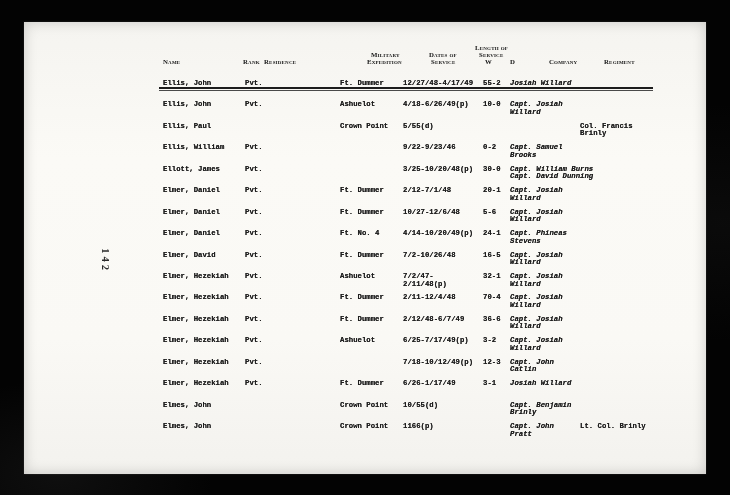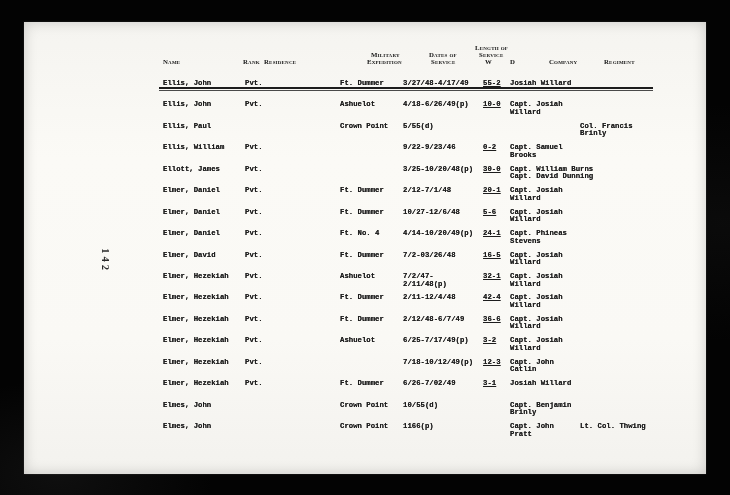--- a/index.html
+++ b/index.html
@@ -33,22 +33,22 @@
   .h-d{left:347px;top:14px}
   .h-company{left:386px;top:14px}
   .h-regiment{left:441px;top:14px}
   .rule-a{position:absolute;left:135px;top:65px;width:494px;height:1.6px;background:#1c1c1c;}
   .rule-b{position:absolute;left:135px;top:68px;width:494px;height:.8px;background:#4a4a4a;}
   .rows{position:absolute;left:0;top:58px;width:485px;}
   .row{display:grid;grid-template-columns:82px 20px 75px 63px 77px 28px 72px 68px;
     height:21.45px;align-items:start;}
   .cell{font-size:7.3px;font-weight:700;line-height:7.6px;white-space:pre-line;
     overflow:visible;text-shadow:0 0 .35px rgba(10,10,10,.75);}
-  .cell.wd{padding-left:3px;text-decoration:underline;}
-  .cell.company{padding-left:2px;white-space:pre;}
+  .cell.wd{padding-left:3px;}
+  .cell.company{padding-left:2px;white-space:pre;font-style:italic;}
   .cell.regiment{white-space:pre-line;}
 </style>
 </head>
 <body>
 
 <div class="frame">
   <div class="page">
     <div class="sheet">
 
       <div class="pagenum">142</div>
@@ -68,21 +68,21 @@
           <span class="h-d">D</span>
           <span class="h-company">Company</span>
           <span class="h-regiment">Regiment</span>
         </div>
         <div class="rows">
   <div class="row">
     <span class="cell name">Ellis, John</span>
     <span class="cell rank">Pvt.</span>
     <span class="cell residence"></span>
     <span class="cell expedition">Ft. Dummer</span>
-    <span class="cell dates">3/27/48-4/17/49</span>
+    <span class="cell dates">12/27/48-4/17/49</span>
     <span class="cell wd">55-2</span>
     <span class="cell company">Josiah Willard</span>
     <span class="cell regiment"></span>
   </div>
 
   <div class="row">
     <span class="cell name">Ellis, John</span>
     <span class="cell rank">Pvt.</span>
     <span class="cell residence"></span>
     <span class="cell expedition">Ashuelot</span>
@@ -163,21 +163,21 @@
     <span class="cell company">Capt. Phineas
 Stevens</span>
     <span class="cell regiment"></span>
   </div>
 
   <div class="row">
     <span class="cell name">Elmer, David</span>
     <span class="cell rank">Pvt.</span>
     <span class="cell residence"></span>
     <span class="cell expedition">Ft. Dummer</span>
-    <span class="cell dates">7/2-03/26/48</span>
+    <span class="cell dates">7/2-10/26/48</span>
     <span class="cell wd">16-5</span>
     <span class="cell company">Capt. Josiah
 Willard</span>
     <span class="cell regiment"></span>
   </div>
 
   <div class="row">
     <span class="cell name">Elmer, Hezekiah</span>
     <span class="cell rank">Pvt.</span>
     <span class="cell residence"></span>
@@ -189,21 +189,21 @@
 Willard</span>
     <span class="cell regiment"></span>
   </div>
 
   <div class="row">
     <span class="cell name">Elmer, Hezekiah</span>
     <span class="cell rank">Pvt.</span>
     <span class="cell residence"></span>
     <span class="cell expedition">Ft. Dummer</span>
     <span class="cell dates">2/11-12/4/48</span>
-    <span class="cell wd">42-4</span>
+    <span class="cell wd">70-4</span>
     <span class="cell company">Capt. Josiah
 Willard</span>
     <span class="cell regiment"></span>
   </div>
 
   <div class="row">
     <span class="cell name">Elmer, Hezekiah</span>
     <span class="cell rank">Pvt.</span>
     <span class="cell residence"></span>
     <span class="cell expedition">Ft. Dummer</span>
@@ -236,21 +236,21 @@
     <span class="cell company">Capt. John
 Catlin</span>
     <span class="cell regiment"></span>
   </div>
 
   <div class="row">
     <span class="cell name">Elmer, Hezekiah</span>
     <span class="cell rank">Pvt.</span>
     <span class="cell residence"></span>
     <span class="cell expedition">Ft. Dummer</span>
-    <span class="cell dates">6/26-7/02/49</span>
+    <span class="cell dates">6/26-1/17/49</span>
     <span class="cell wd">3-1</span>
     <span class="cell company">Josiah Willard</span>
     <span class="cell regiment"></span>
   </div>
 
   <div class="row">
     <span class="cell name">Elmes, John</span>
     <span class="cell rank"></span>
     <span class="cell residence"></span>
     <span class="cell expedition">Crown Point</span>
@@ -263,21 +263,21 @@
 
   <div class="row">
     <span class="cell name">Elmes, John</span>
     <span class="cell rank"></span>
     <span class="cell residence"></span>
     <span class="cell expedition">Crown Point</span>
     <span class="cell dates">1166(p)</span>
     <span class="cell wd"></span>
     <span class="cell company">Capt. John
 Pratt</span>
-    <span class="cell regiment">Lt. Col. Thwing</span>
+    <span class="cell regiment">Lt. Col. Brinly</span>
   </div>
 </div>
       </div>
 
       <div class="rule-a"></div>
       <div class="rule-b"></div>
 
     </div>
   </div>
 </div>

